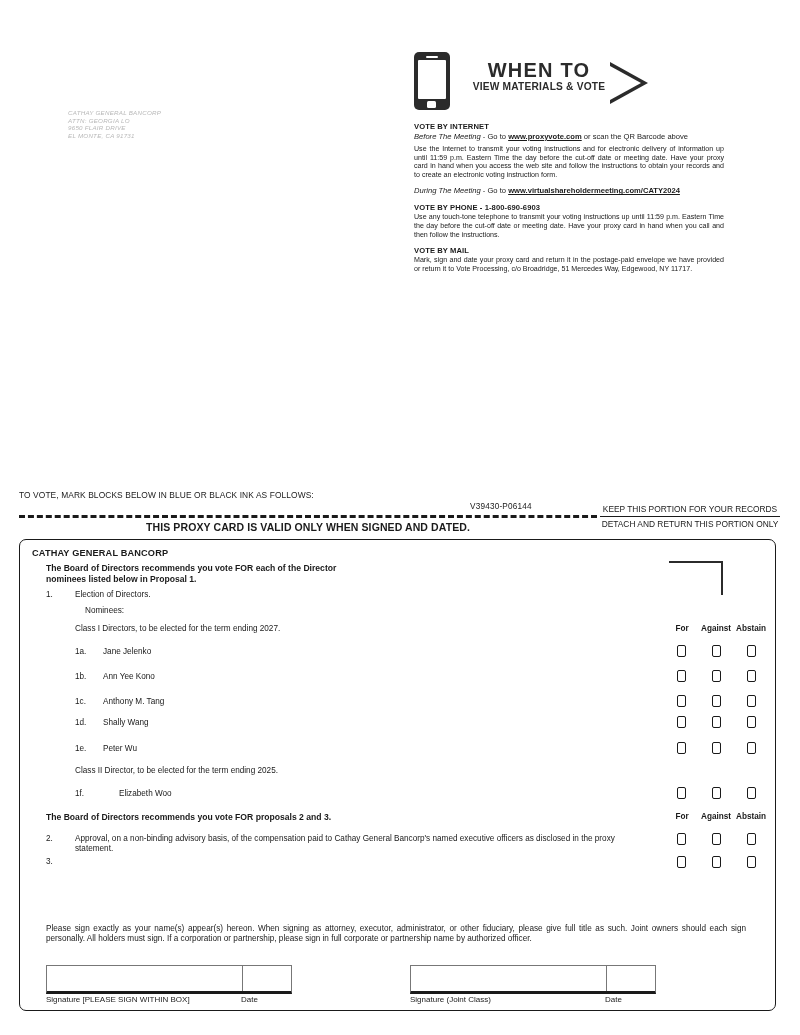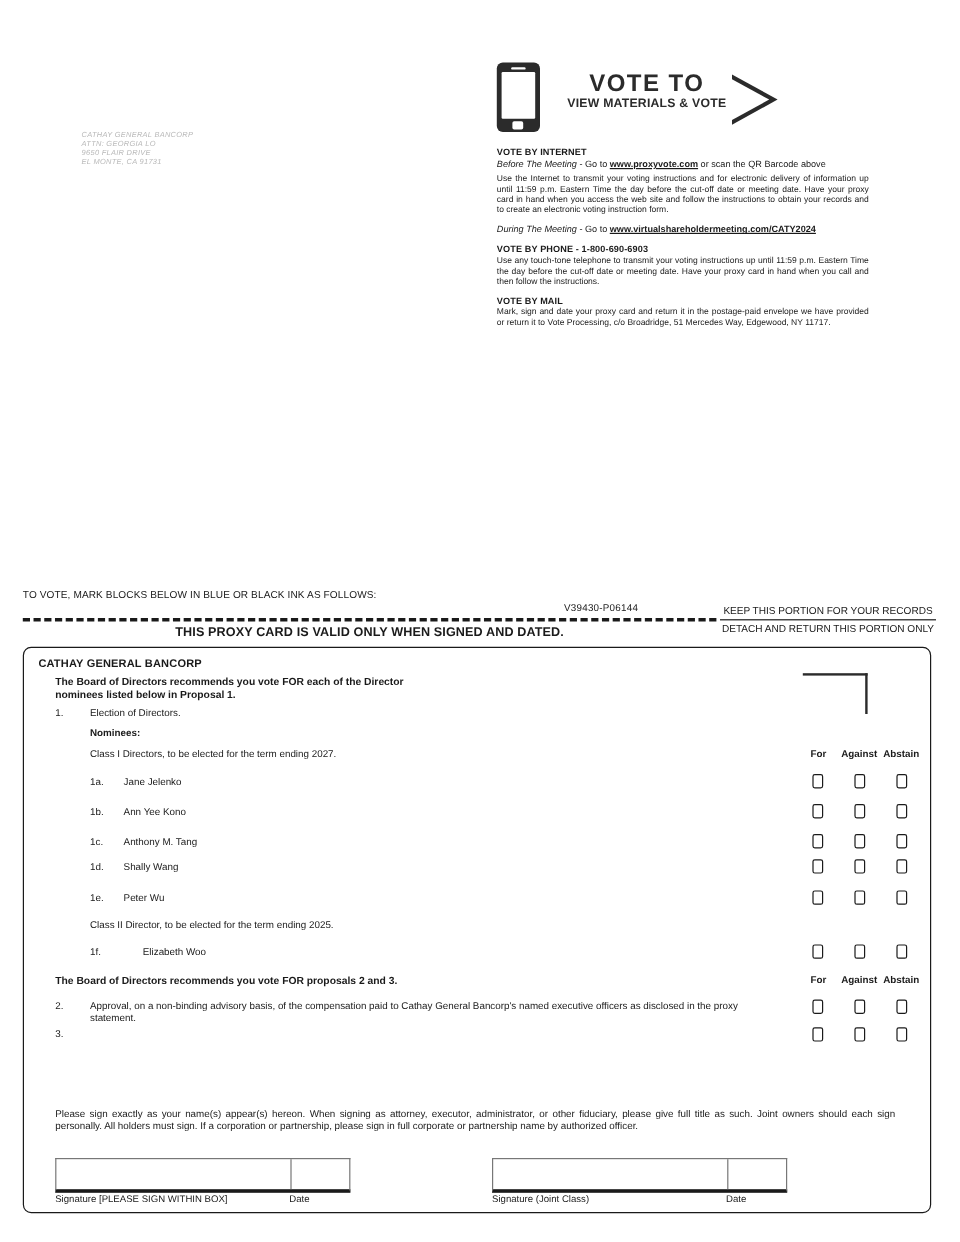--- a/index.html
+++ b/index.html
@@ -247,24 +247,24 @@
     font-size: 8.2px;
   }
   .prop1-text {
     position: absolute;
     left: 55px;
     top: 50px;
     font-size: 8.2px;
   }
   .nominees-label {
     position: absolute;
-    left: 55px;
+    left: 65px;
     top: 66px;
     font-size: 8.2px;
-    font-weight: bold;
+    font-weight: normal;
   }
   .class-line {
     position: absolute;
     left: 55px;
     font-size: 8.2px;
   }
   .class1 { top: 84px; }
   .class2 { top: 226px; }
 
   .col-header {
@@ -376,21 +376,21 @@
   <div>EL MONTE, CA 91731</div>
 </div>
 
 <div class="scan-banner">
   <div class="phone-icon">
     <div class="speaker"></div>
     <div class="screen"></div>
     <div class="home"></div>
   </div>
   <div class="scan-text">
-    <div class="line1">VOTE TO</div>
+    <div class="line1">WHEN TO</div>
     <div class="line2">VIEW MATERIALS &amp; VOTE</div>
   </div>
   <div class="arrow-tri"></div>
 </div>
 
 <div class="vote-instructions">
 
   <div class="vi-head">VOTE BY INTERNET</div>
   <div class="vi-sub"><i>Before The Meeting</i><span> - Go to </span><b>www.proxyvote.com</b><span> or scan the QR Barcode above</span></div>
   <div class="vi-body">Use the Internet to transmit your voting instructions and for electronic delivery of information up until 11:59 p.m. Eastern Time the day before the cut-off date or meeting date. Have your proxy card in hand when you access the web site and follow the instructions to obtain your records and to create an electronic voting instruction form.</div>

